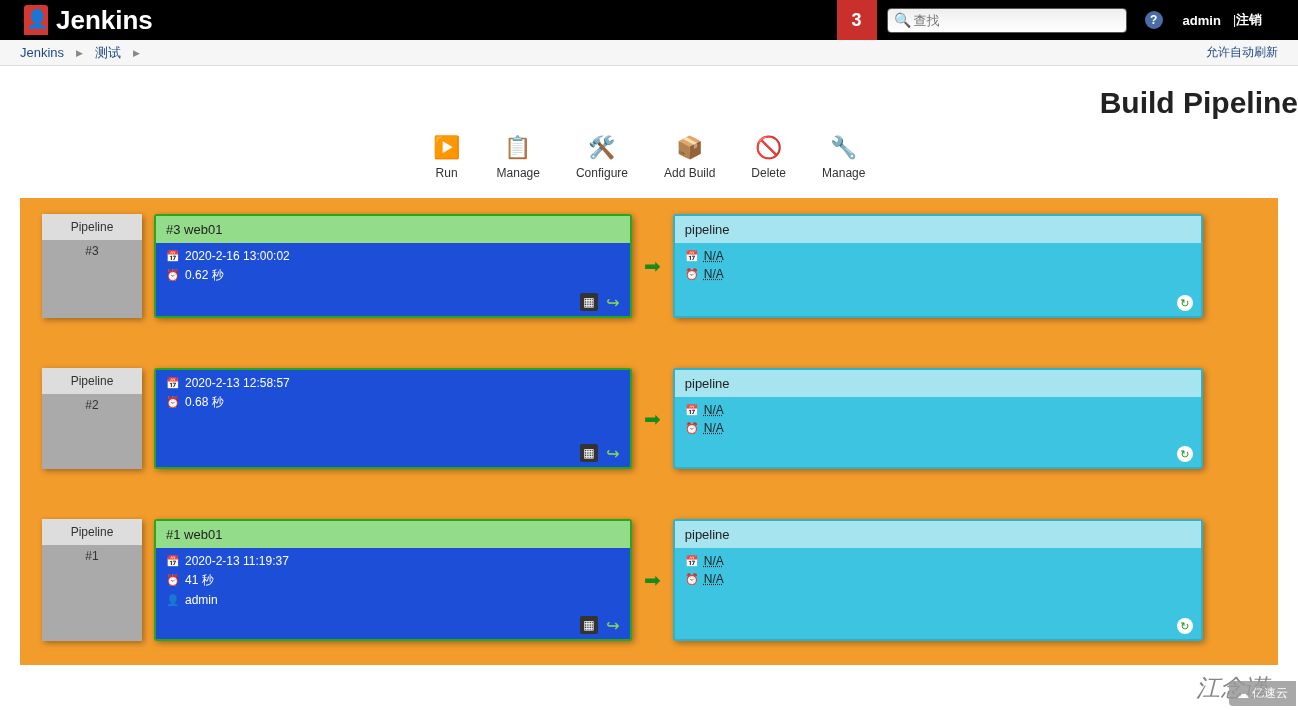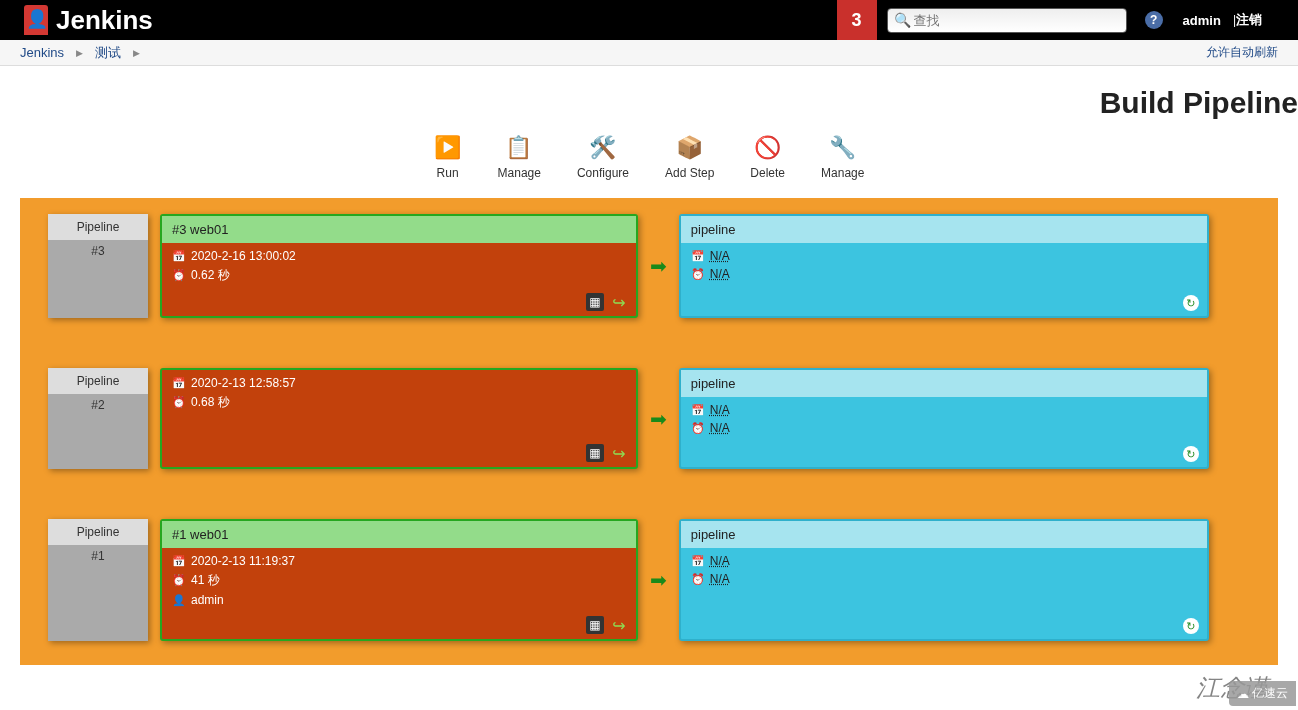--- a/index.html
+++ b/index.html
@@ -21,30 +21,30 @@
 .breadcrumb { background: #f6f6f6; border-bottom: 1px solid #ddd; height: 26px; display: flex; align-items: center; padding: 0 20px; font-size: 13px; }
 .breadcrumb a { color: #204a87; text-decoration: none; cursor: pointer; }
 .bc-arrow { color: #888; margin: 0 12px; font-size: 9px; }
 .auto-refresh { margin-left: auto; color: #204a87; cursor: pointer; font-size: 12px; }
 
 .page-title { text-align: right; font-size: 30px; font-weight: bold; color: #222; margin: 20px 0 14px; }
 .toolbar { display: flex; justify-content: center; gap: 36px; margin-bottom: 18px; }
 .tool { display: flex; flex-direction: column; align-items: center; cursor: pointer; font-size: 12px; color: #333; gap: 4px; }
 .tool-icon { width: 28px; height: 28px; display: flex; align-items: center; justify-content: center; font-size: 22px; }
 
-.pipeline-area { background: #f29c2c; margin: 0 20px 32px; padding: 16px 28px; }
+.pipeline-area { background: #f29c2c; margin: 0 20px 32px; padding: 16px 22px; }
 .pipe-row { display: flex; align-items: stretch; margin-bottom: 50px; gap: 12px; }
 .pipe-row:last-child { margin-bottom: 8px; }
 
 .pipe-label { background: #aaa; width: 100px; flex-shrink: 0; color: #333; box-shadow: 2px 2px 6px rgba(0,0,0,0.35); }
 .pipe-label-head { background: #ddd; text-align: center; padding: 6px 0; font-size: 12px; }
 .pipe-label-num { text-align: center; padding: 4px 0; font-size: 12px; }
 
 .card { border: 2px solid; border-radius: 3px; box-shadow: 2px 2px 6px rgba(0,0,0,0.35); position: relative; }
-.card-green { background: #c2410c; border-color: #26a720; width: 478px; }
+.card-green { background: #1d4ed8; border-color: #26a720; width: 478px; }
 .card-blue { background: #3cc4e0; border-color: #2fb0cb; width: 530px; }
 .card-head { padding: 6px 10px; font-size: 13px; color: #222; }
 .card-green .card-head { background: #93dc8a; }
 .card-blue .card-head { background: #a6e4ef; }
 .card-body { padding: 6px 10px 28px; color: #fff; font-size: 12px; }
 .card-blue .card-body { color: #222; }
 .info-line { display: flex; align-items: center; gap: 5px; margin-bottom: 4px; }
 .info-icon { width: 14px; height: 14px; display: inline-flex; align-items: center; justify-content: center; font-size: 11px; }
 .na { text-decoration: underline dotted; }
 .card-actions { position: absolute; bottom: 5px; right: 8px; display: flex; gap: 6px; }
@@ -97,21 +97,21 @@
   <div class="tool">
       <span class="tool-icon">📋</span>
       <span>Manage</span>
     </div>
   <div class="tool">
       <span class="tool-icon">🛠️</span>
       <span>Configure</span>
     </div>
   <div class="tool">
       <span class="tool-icon">📦</span>
-      <span>Add Step</span>
+      <span>Add Build</span>
     </div>
   <div class="tool">
       <span class="tool-icon">🚫</span>
       <span>Delete</span>
     </div>
   <div class="tool">
       <span class="tool-icon">🔧</span>
       <span>Manage</span>
     </div>
 </div>

